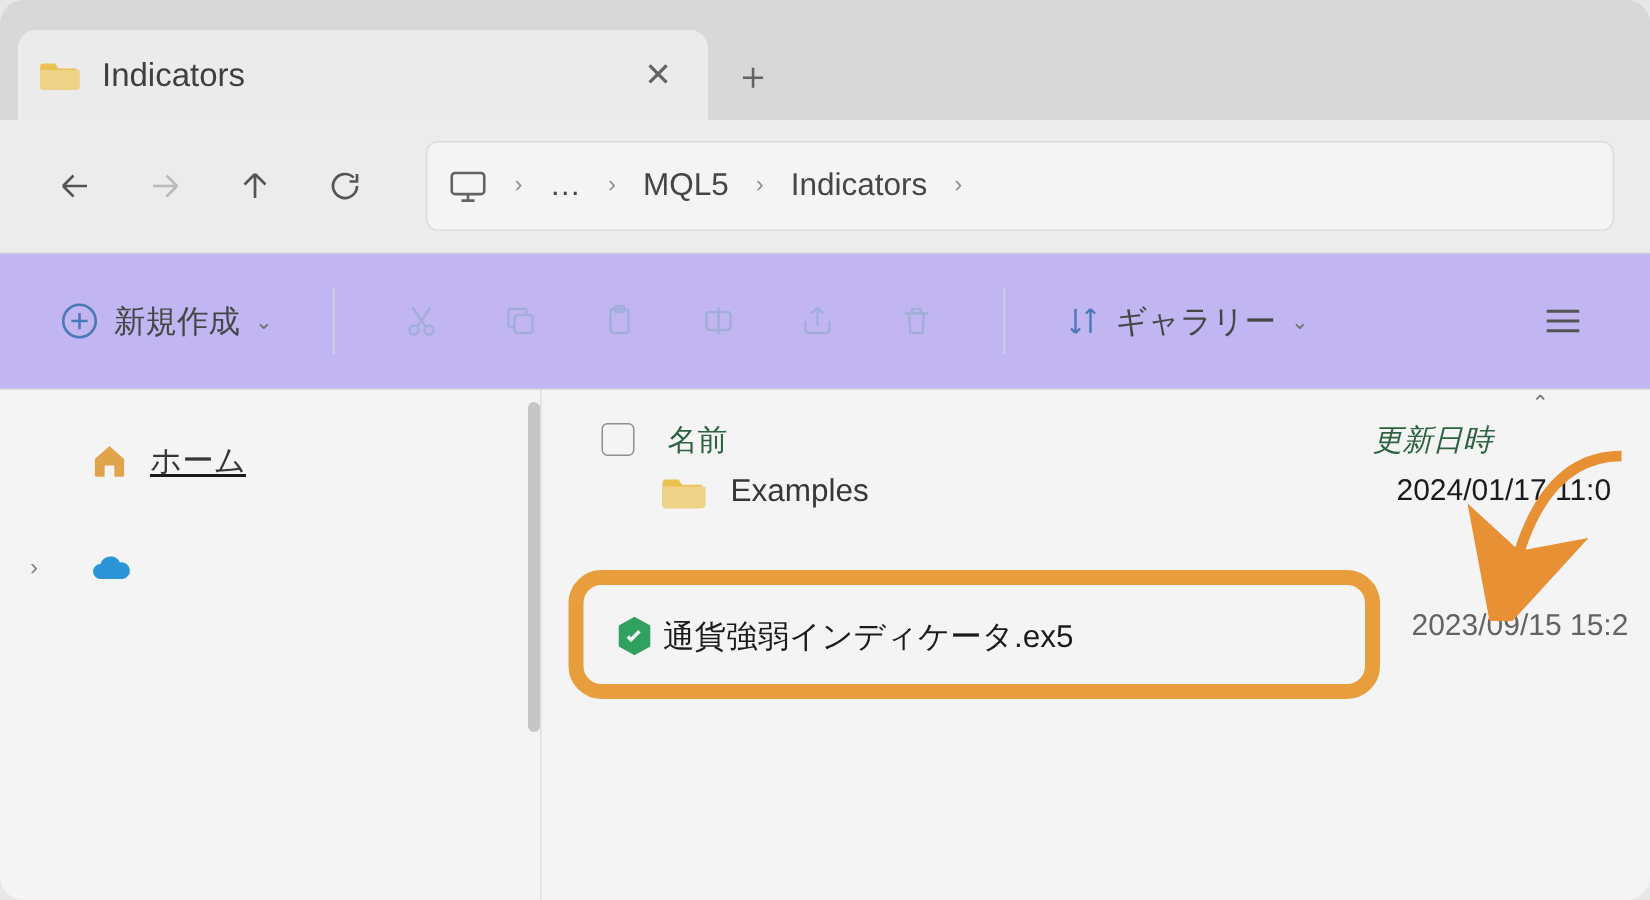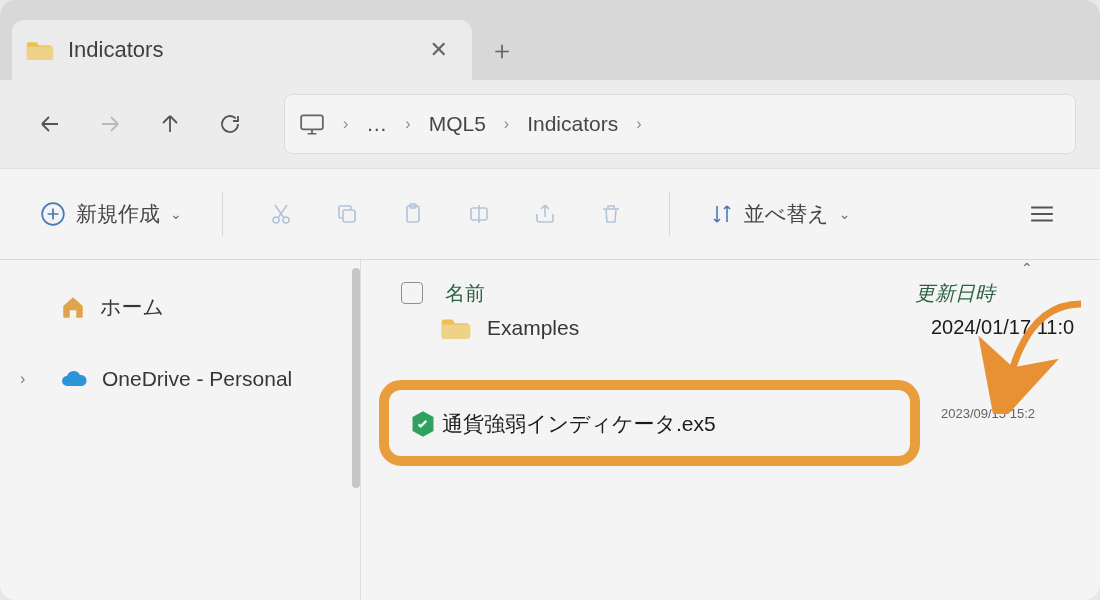--- a/index.html
+++ b/index.html
@@ -18,30 +18,30 @@
 
 
 .nav { height: 88px; background: #f6f6f6; display: flex; align-items: center; padding: 0 24px; gap: 8px; }
 .nav-btn { width: 52px; height: 52px; display: flex; align-items: center; justify-content: center; color: #555; border-radius: 6px; cursor: pointer; }
 .nav-btn.disabled { color: #bbb; }
 .addr { flex: 1; height: 60px; background: #fff; border: 1px solid #e3e3e3; border-radius: 8px; display: flex; align-items: center; padding: 0 14px; gap: 18px; margin-left: 20px; }
 .addr .crumb { font-size: 21px; color: #333; white-space: nowrap; }
 .addr .sep { color: #888; }
 
 
-.toolbar { height: 92px; background: #ffffff; display: flex; align-items: center; border-top: 1px solid #e9e9e9; border-bottom: 1px solid #e0e0e0; padding: 0 30px; gap: 14px; }
+.toolbar { height: 92px; background: #c4b5fd; display: flex; align-items: center; border-top: 1px solid #e9e9e9; border-bottom: 1px solid #e0e0e0; padding: 0 30px; gap: 14px; }
 .tb-group { display: flex; align-items: center; gap: 10px; }
 .tb-btn { height: 52px; min-width: 56px; display: flex; align-items: center; justify-content: center; gap: 10px; padding: 0 10px; color: #3a6fb5; border-radius: 6px; cursor: pointer; }
 .tb-btn .lbl { color: #333; font-size: 21px; }
 .tb-btn.dis { color: #8aa9cf; opacity: 0.65; }
 .tb-div { width: 1px; height: 44px; background: #ddd; margin: 0 16px; }
 
 
 .main { display: flex; height: calc(600px - 80px - 88px - 92px); background: #fff; }
-.sidebar { width: 360px; padding: 18px 0; position: relative; }
+.sidebar { width: 360px; padding: 18px 0; position: relative; text-decoration: underline; }
 .sb-item { display: flex; align-items: center; gap: 14px; height: 58px; padding: 0 24px 0 60px; font-size: 21px; color: #222; position: relative; }
 .sb-item .expander { position: absolute; left: 20px; color: #777; font-size: 16px; }
 .sb-scroll { position: absolute; right: 0; top: 8px; width: 8px; height: 220px; background: #c9c9c9; border-radius: 4px; }
 .content { flex: 1; border-left: 1px solid #e6e6e6; padding: 10px 0 0 0; position: relative; overflow: hidden; }
 .cols { display: flex; align-items: center; height: 46px; padding: 0 40px; font-size: 20px; color: #14532d; gap: 0; }
 .cols .chk { width: 22px; height: 22px; border: 1.5px solid #888; border-radius: 4px; margin-right: 22px; }
 .cols .col-name { flex: 0 0 440px; }
 .cols .col-date { margin-left: 30px; font-style: italic; }
 .sort-caret { position: absolute; left: 660px; top: 0; color: #666; font-size: 14px; }
 
@@ -156,21 +156,21 @@
         <svg width="24" height="24" viewBox="0 0 24 24">
           <path fill="none" stroke="currentColor" stroke-width="1.6" d="M4 7h16M9 7V4h6v3m-8 0l1 13h8l1-13"></path>
         </svg>
       </div>
   </div>
   <div class="tb-div"></div>
   <div class="tb-btn">
     <svg width="24" height="24" viewBox="0 0 24 24">
         <path fill="none" stroke="#3a6fb5" stroke-width="1.6" d="M7 4v16m0 0l-3-3m3 3l3-3M17 20V4m0 0l-3 3m3-3l3 3"></path>
       </svg>
-    <span class="lbl">並べ替え</span>
+    <span class="lbl">ギャラリー</span>
     <span style="color:#666;font-size:14px">⌄</span>
   </div>
   <div style="flex:1"></div>
   <div class="tb-btn">
       <svg width="26" height="20" viewBox="0 0 24 18">
         <path stroke="#444" stroke-width="1.8" d="M2 3h20M2 9h20M2 15h20"></path>
       </svg>
     </div>
 </div>
 
@@ -181,21 +181,20 @@
           <path fill="#e8a23a" d="M3 11l9-8 9 8v10a1 1 0 0 1-1 1h-5v-7h-6v7H4a1 1 0 0 1-1-1z"></path>
         </svg>
       <span>ホーム</span>
     </div>
     <div style="height:14px"></div>
     <div class="sb-item">
       <span class="expander">›</span>
       <svg width="28" height="20" viewBox="0 0 28 18">
           <path fill="#1490df" d="M22 16H7a5 5 0 0 1 0-10 7 7 0 0 1 13-1 5 5 0 0 1 2 11z"></path>
         </svg>
-      <span>OneDrive - Personal</span>
     </div>
     <div class="sb-scroll"></div>
   </div>
 
   <div class="content">
     <span class="sort-caret">⌃</span>
     <div class="cols">
       <div class="chk"></div>
       <div class="col-name">名前</div>
       <div class="col-date">更新日時</div>
@@ -217,21 +216,21 @@
       <div class="highlight-inner">
         <svg width="28" height="28" viewBox="0 0 24 24">
             <polygon fill="#1a9e52" points="12,1 21,6 21,18 12,23 3,18 3,6"></polygon>
             <path fill="#fff" d="M10 15.5l-2.5-2.5 1.4-1.4 1.1 1.1 4.1-4.1 1.4 1.4z"></path>
           </svg>
         <span>通貨強弱インディケータ.ex5</span>
       </div>
       <div class="row" style="visibility:hidden">
           <div class="fname" style="flex:0 0 500px"></div>
         </div>
-      <div style="position:absolute;left:580px;top:90px;font-size:13px;color:#555" class="date">2023/09/15 15:2</div>
+      <div style="position:absolute;left:580px;top:90px;font-size:20px;color:#555" class="date">2023/09/15 15:2</div>
 
       <svg class="arrow" viewBox="0 0 220 120">
         <defs>
             <marker id="ah" markerWidth="14" markerHeight="14" refX="4" refY="6" orient="auto">
               <path fill="#f08a1e" d="M0 0L12 6L0 12L3 6z"></path>
             </marker>
           </defs>
         <path d="M200 10 Q 150 10 130 80" fill="none" stroke="#f08a1e" stroke-width="7" marker-end="url(#ah)"></path>
       </svg>
     </div>

